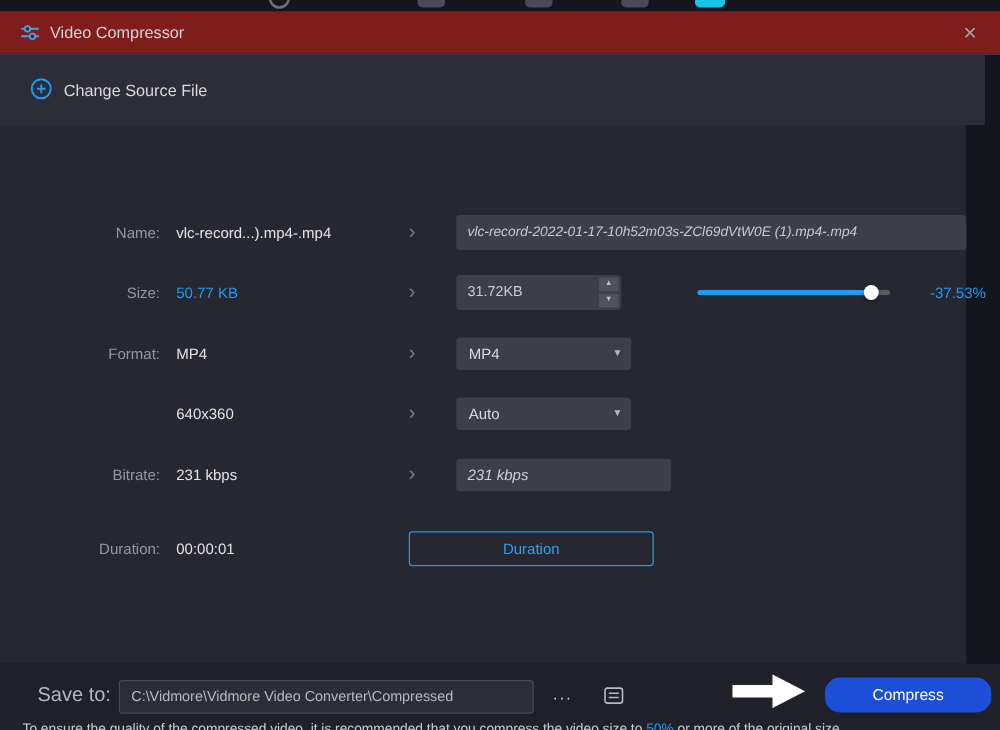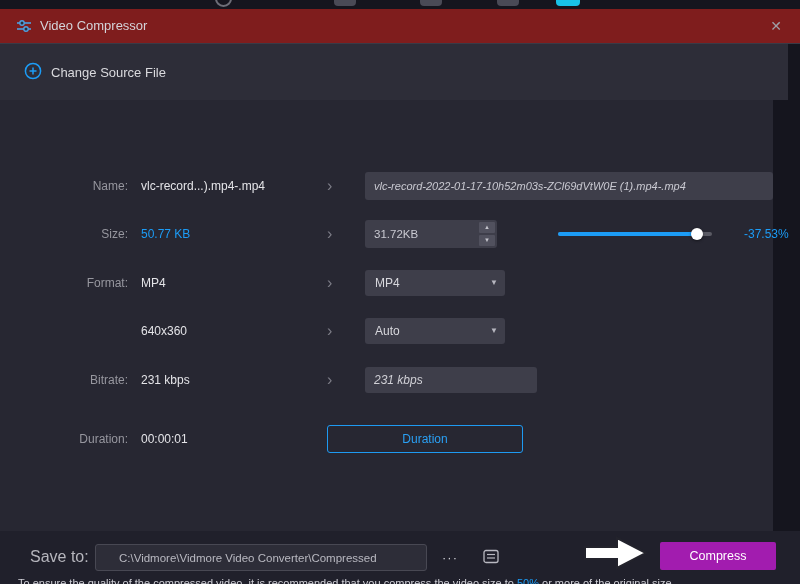--- a/index.html
+++ b/index.html
@@ -55,25 +55,25 @@
   .dtext{position:absolute;left:10px;line-height:26px;font-size:12px;color:#d8d8dd;}
   .darrow{position:absolute;right:7px;top:0;line-height:26px;font-size:8px;color:#b6b6bf;}
 
   #bitrate-input{position:absolute;left:365px;top:1px;width:172px;height:26px;font-size:12px;color:#d0d0d6;}
 
   #preview-btn{position:absolute;left:327px;top:0;width:196px;height:28px;background:transparent;border:1px solid #1e9af2;border-radius:3px;color:#2aa0f4;font-size:12px;cursor:pointer;font-family:inherit;}
 
   
   #footer{position:absolute;left:0;top:531px;width:800px;height:53px;background:#20202b;overflow:hidden;}
   #saveto{position:absolute;left:30px;top:0;line-height:52px;font-size:16px;color:#b6b6bd;}
-  #path{position:absolute;left:95px;top:13px;width:332px;height:27px;background:#2d2d38;border:1px solid #484853;border-radius:3px;color:#b9b9c1;font-size:11.5px;padding:0 23px;outline:none;font-family:inherit;}
+  #path{position:absolute;left:95px;top:13px;width:332px;height:27px;background:#2d2d38;border:1px solid #484853;border-radius:3px;color:#b9b9c1;font-size:11.5px;padding:0 9px;outline:none;font-family:inherit;}
   #more{position:absolute;left:433px;top:13px;width:34px;height:27px;background:transparent;border:none;color:#d2d2d8;font-size:13px;letter-spacing:1px;cursor:pointer;font-family:inherit;}
   #browse{position:absolute;left:479px;top:17px;width:26px;height:20px;background:transparent;border:none;cursor:pointer;padding:0;}
   #pointer{position:absolute;left:583px;top:2px;}
-  #compress{position:absolute;left:660px;top:11px;width:116px;height:28px;background:#a21caf;border:none;border-radius:2px;color:#ffffff;font-size:12.5px;cursor:pointer;font-family:inherit;}
+  #compress{position:absolute;left:660px;top:11px;width:133px;height:28px;background:#1d4ed8;border:none;border-radius:12px;color:#ffffff;font-size:12.5px;cursor:pointer;font-family:inherit;}
   #tip{position:absolute;left:18px;top:46px;font-size:11px;color:#cfcfd6;white-space:nowrap;}
   #tip .hl{color:#1c9cf6;}
 </style>
 </head>
 <body>
 
 <div id="topstrip">
   <div class="bgicon" id="bg1"></div>
   <div class="bgicon" id="bg2"></div>
   <div class="bgicon" id="bg3"></div>

